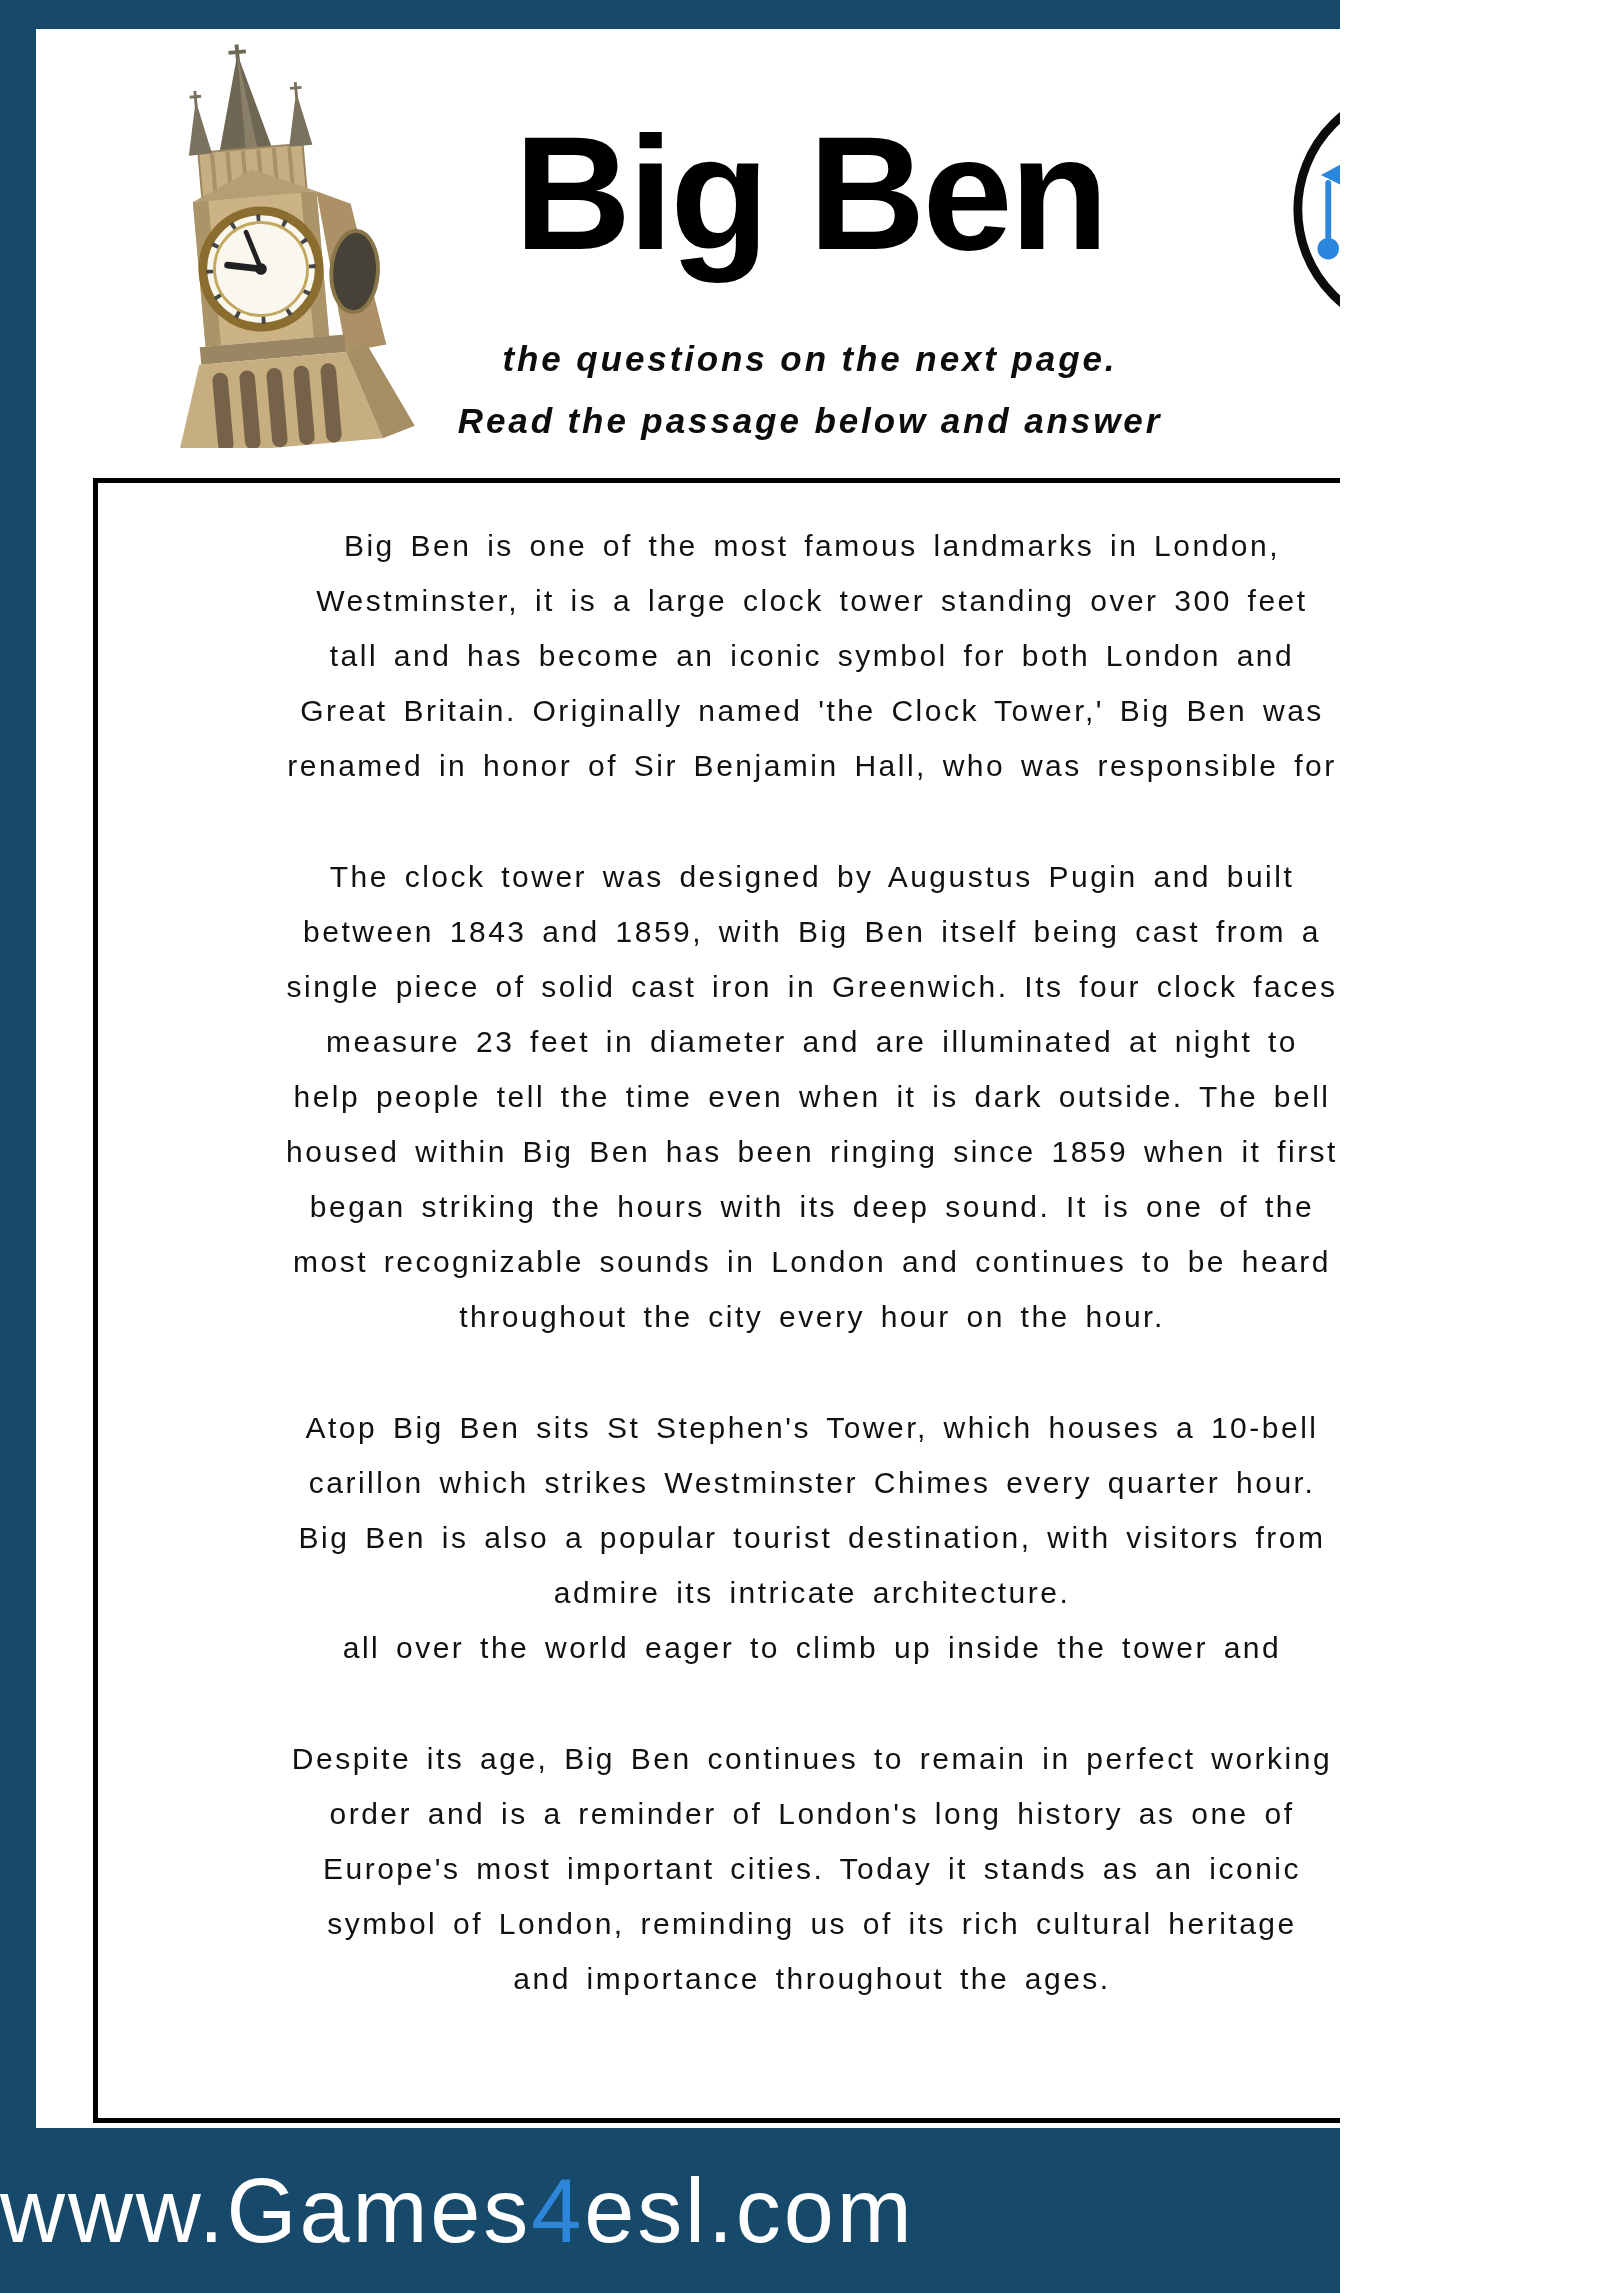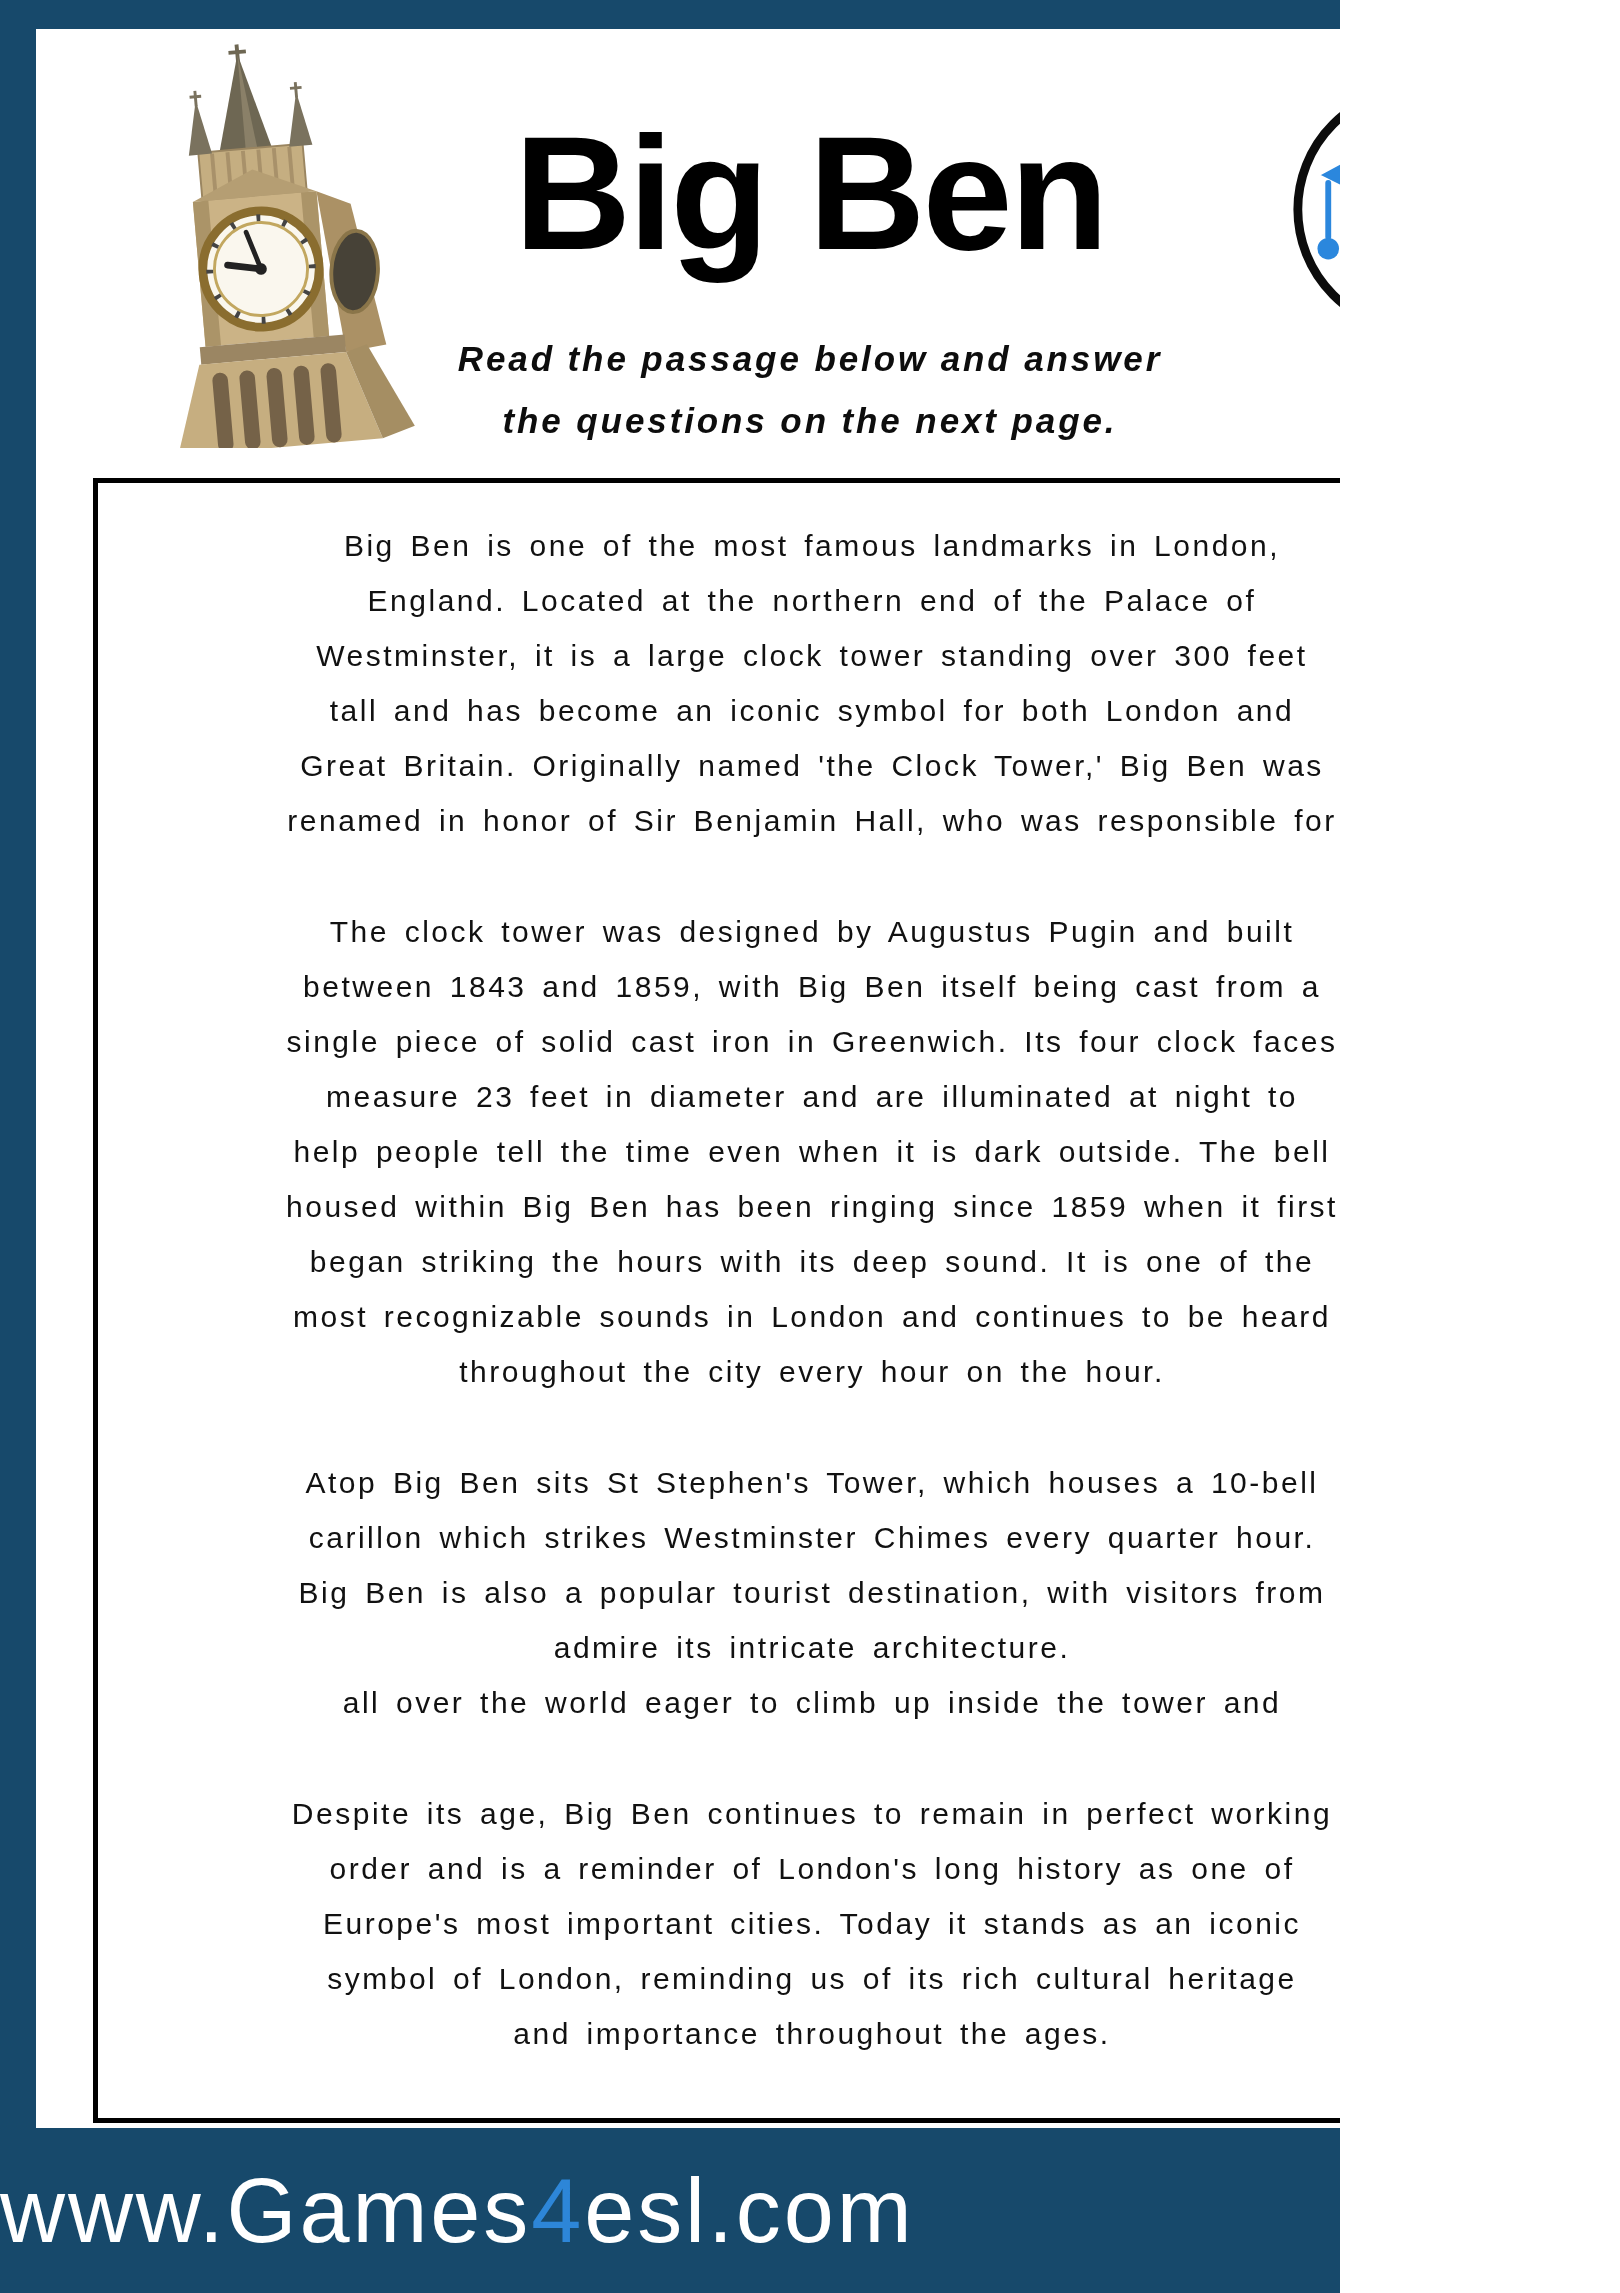--- a/index.html
+++ b/index.html
@@ -149,22 +149,22 @@
           <rect x="206" y="338" width="16" height="82" rx="8" fill="#756248"></rect>
           <rect x="234" y="338" width="16" height="82" rx="8" fill="#756248"></rect>
           <rect x="262" y="338" width="16" height="82" rx="8" fill="#756248"></rect>
         </g>
       </svg>
     </div>
 
     <h1 class="page-title">Big Ben</h1>
 
     <div class="instructions">
+      <div>the questions on the next page.</div>
       <div>Read the passage below and answer</div>
-      <div>the questions on the next page.</div>
     </div>
 
     <div class="logo">
       <svg width="259" height="259" viewBox="0 0 264 264" xmlns="http://www.w3.org/2000/svg">
         <circle cx="132" cy="132" r="123" fill="#ffffff" stroke="#0c0c0c" stroke-width="9"></circle>
 
         <polygon points="72,126 132,158 132,222 72,190" fill="#2b87dd"></polygon>
         <polygon points="132,158 192,126 192,190 132,222" fill="#2e8be4"></polygon>
 
         <circle cx="95" cy="150" r="9" fill="#ffffff"></circle>
@@ -181,21 +181,20 @@
         <circle cx="40" cy="172" r="11" fill="#2b87dd"></circle>
 
         <text x="132" y="243" text-anchor="middle" font-size="30" fill="#3a3a3a"><tspan>Games</tspan><tspan fill="#2b87dd" class="accent-text">4</tspan><tspan>esl</tspan></text>
       </svg>
     </div>
 
     <div class="passage-box">
       <div class="passage-text">
           <div class="paragraph">
             <div class="line">Big Ben is one of the most famous landmarks in London,</div>
-            <div class="line">England. Located at the northern end of the Palace of</div>
             <div class="line">Westminster, it is a large clock tower standing over 300 feet</div>
             <div class="line">tall and has become an iconic symbol for both London and</div>
             <div class="line">Great Britain. Originally named 'the Clock Tower,' Big Ben was</div>
             <div class="line">renamed in honor of Sir Benjamin Hall, who was responsible for</div>
           </div>
           <div class="paragraph">
             <div class="line">The clock tower was designed by Augustus Pugin and built</div>
             <div class="line">between 1843 and 1859, with Big Ben itself being cast from a</div>
             <div class="line">single piece of solid cast iron in Greenwich. Its four clock faces</div>
             <div class="line">measure 23 feet in diameter and are illuminated at night to</div>

